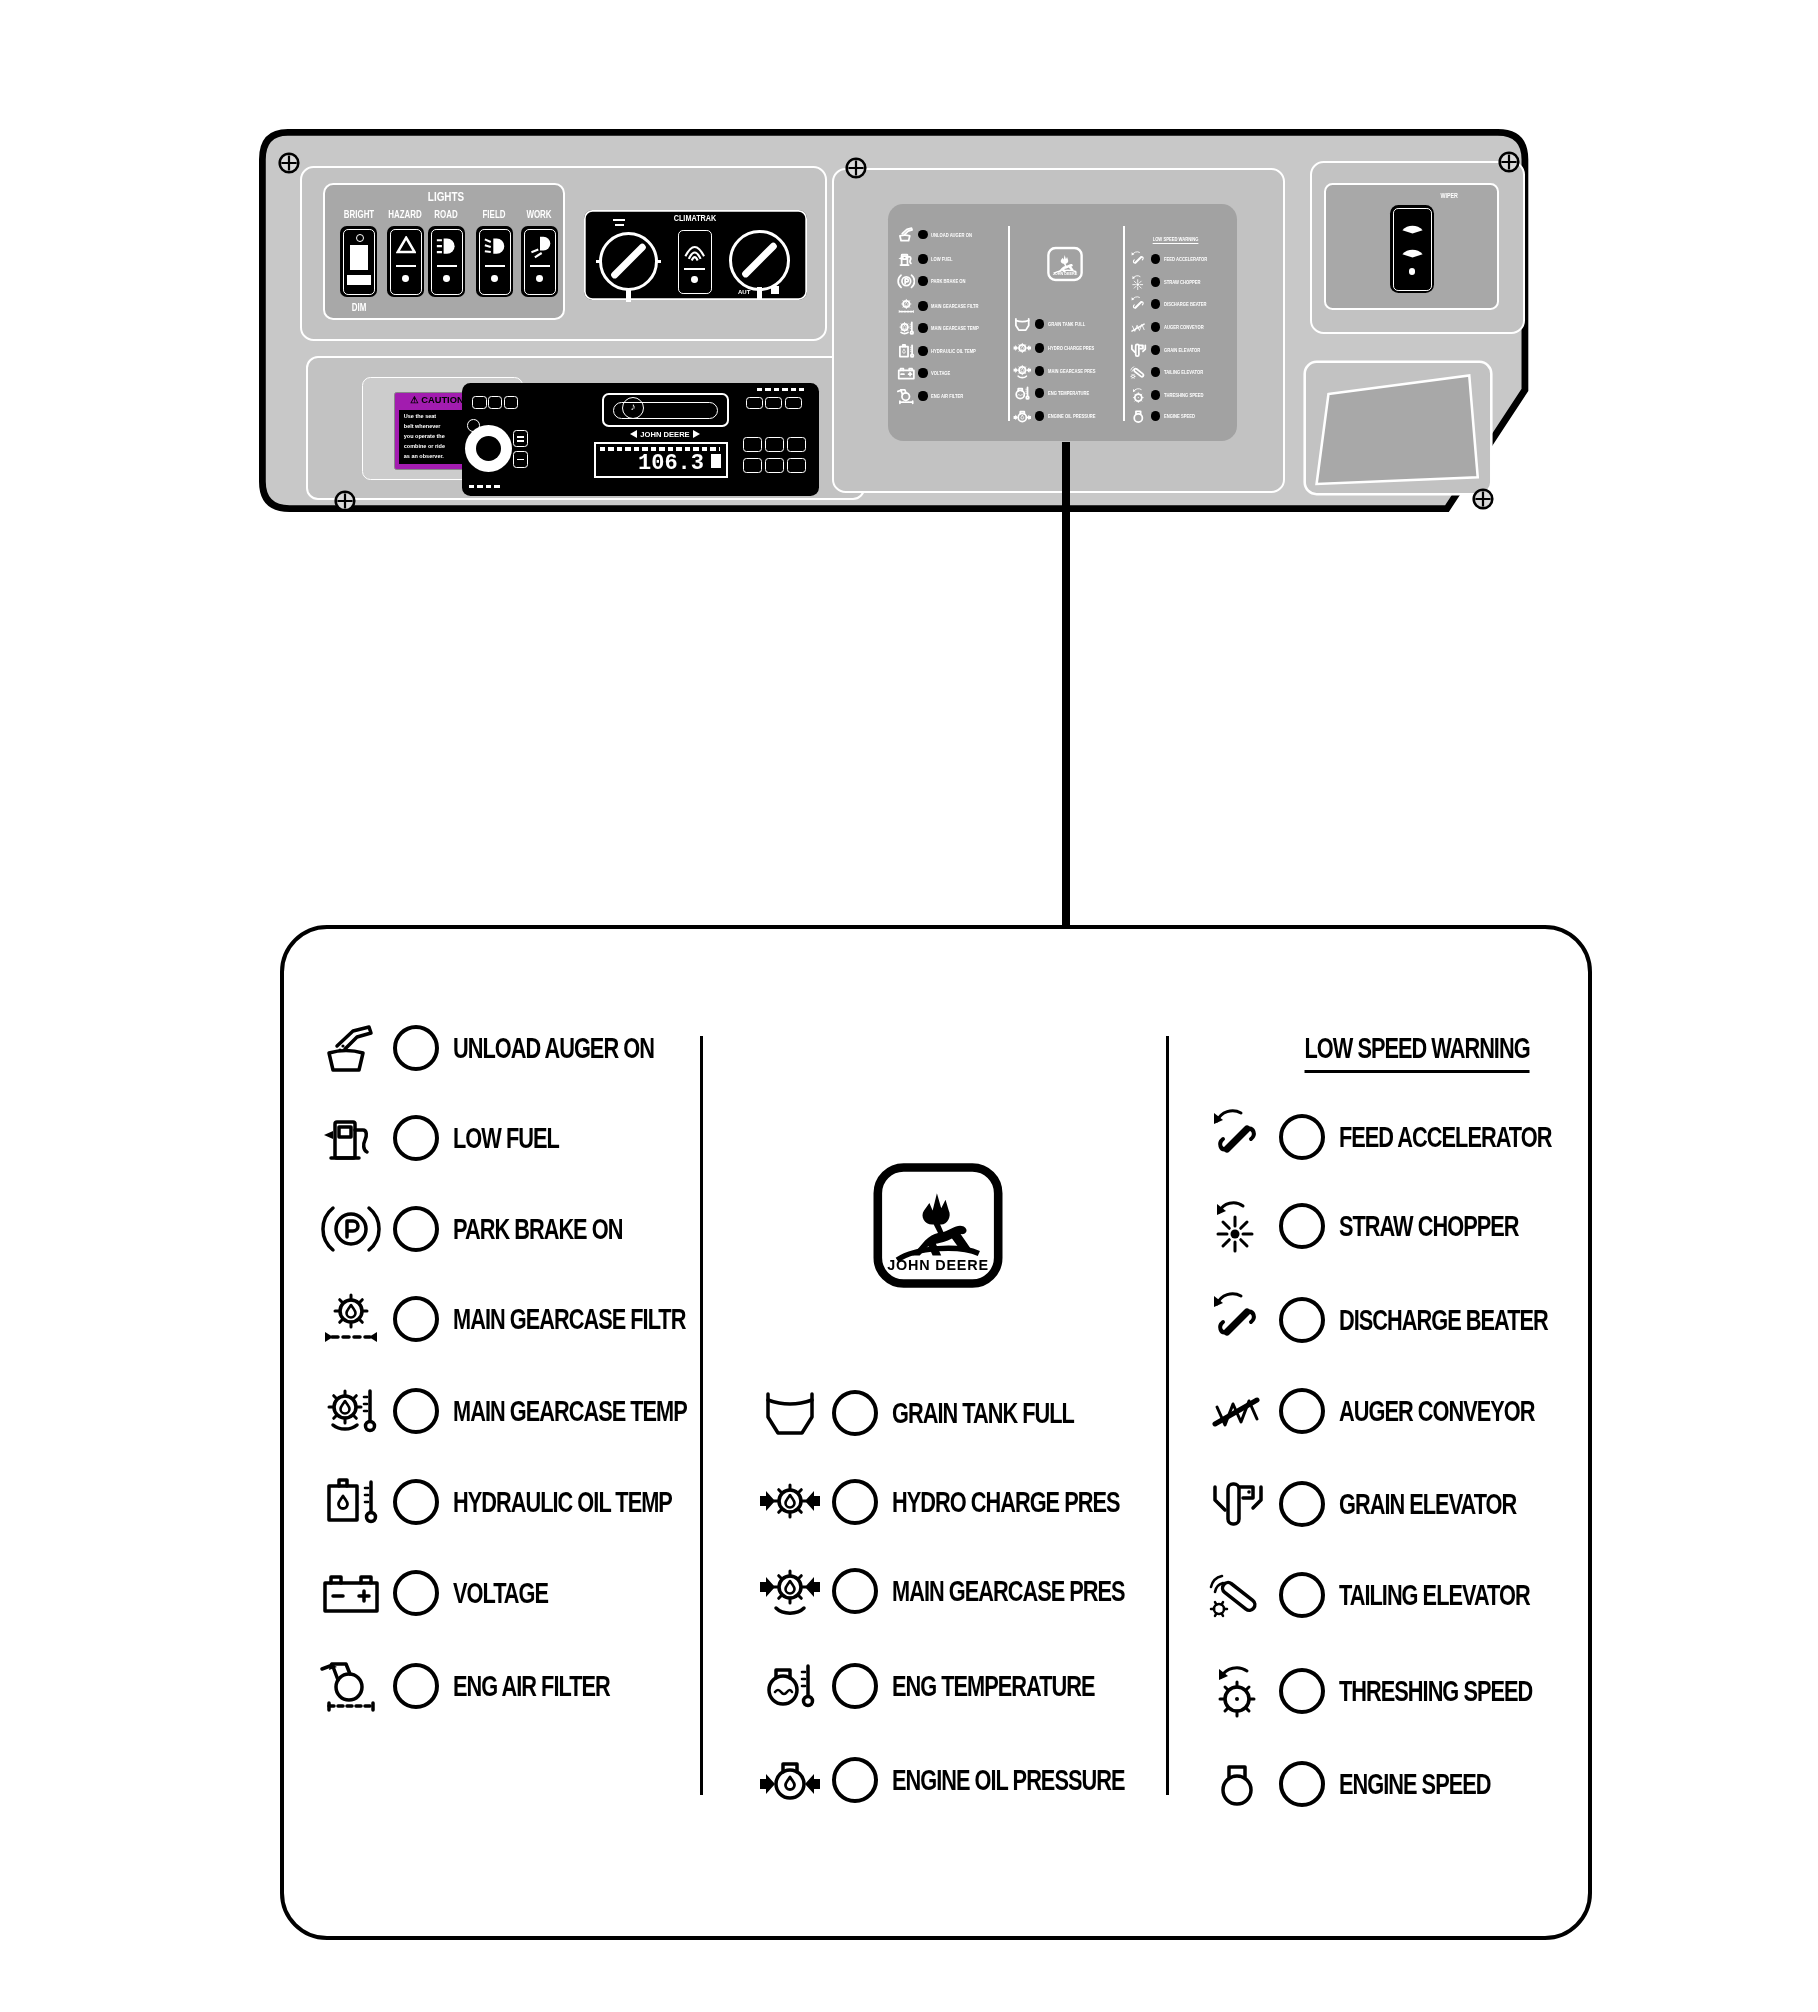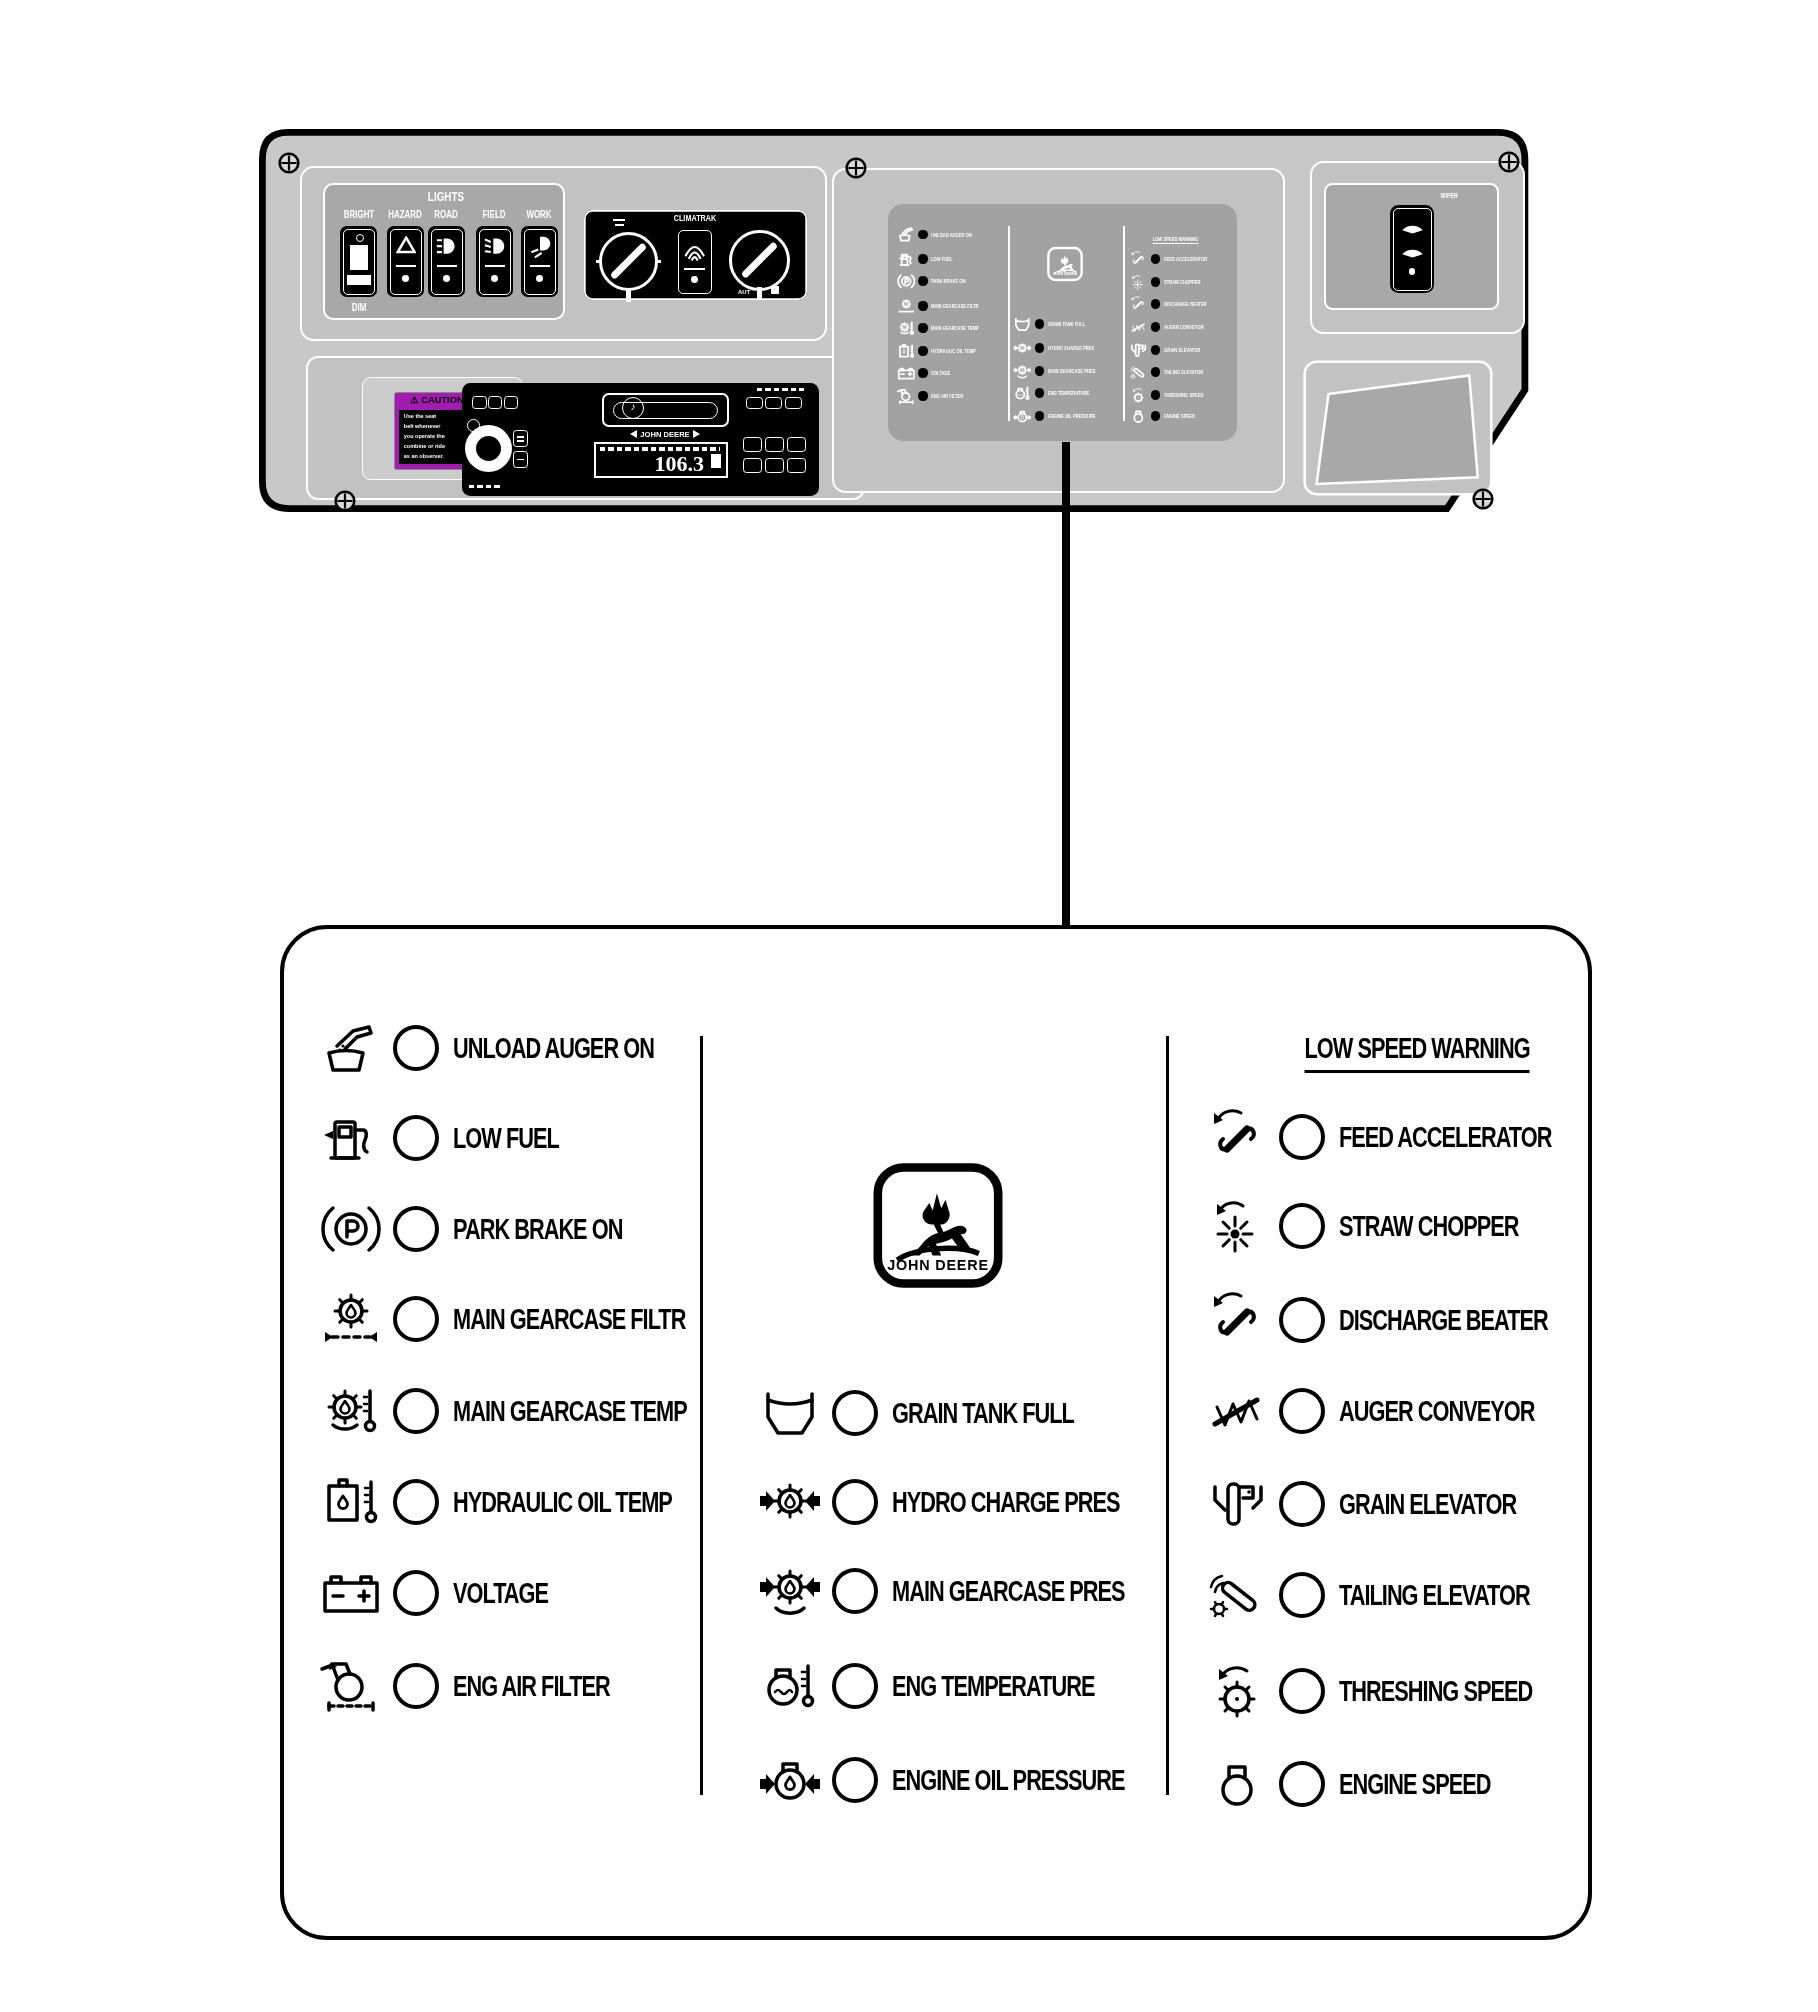--- a/index.html
+++ b/index.html
@@ -334,21 +334,21 @@
       <div class="abs" style="left:140px;top:10.2px;width:127px;height:34px;border:2.5px solid #fff;border-radius:6.8px;box-sizing:border-box">
         <div class="abs" style="left:8.5px;top:6.8px;width:105px;height:17px;border:1.7px solid #fff;border-radius:8.5px;box-sizing:border-box"></div>
       </div>
       <div class="abs" style="left:164px;top:45px;width:78px;height:12px;display:flex;align-items:center;justify-content:center">
         <div style="width:0;height:0;border-top:4.2px solid transparent;border-bottom:4.2px solid transparent;border-right:7.6px solid #fff"></div>
         <span class="wt" style="font-size:7.6px;margin:0 3.4px">JOHN DEERE</span>
         <div style="width:0;height:0;border-top:4.2px solid transparent;border-bottom:4.2px solid transparent;border-left:7.6px solid #fff"></div>
       </div>
       <div class="abs" style="left:132px;top:59px;width:134px;height:36px;border:2.5px solid #fff;box-sizing:border-box;background:#000">
         <div class="dashes" style="left:4.2px;top:3.4px;width:120px"></div>
-        <div class="abs wt" style="right:22px;top:6.8px;font-size:22px;font-family:Liberation Serif, serif">106.3</div>
+        <div class="abs wt" style="right:22px;top:6.8px;font-size:22px;font-family:Liberation Mono, monospace">106.3</div>
         <div class="abs" style="right:5.1px;top:10.2px;width:10.2px;height:13.6px;background:#fff"></div>
       </div>
       <div class="rbtn" style="left:284px;top:13.6px;width:17px;height:12px"></div>
       <div class="rbtn" style="left:303px;top:13.6px;width:17px;height:12px"></div>
       <div class="rbtn" style="left:323px;top:13.6px;width:17px;height:12px"></div>
       <div class="rbtn" style="left:281px;top:54px;width:18.6px;height:15.3px"></div>
       <div class="rbtn" style="left:303px;top:54px;width:18.6px;height:15.3px"></div>
       <div class="rbtn" style="left:325px;top:54px;width:18.6px;height:15.3px"></div>
       <div class="rbtn" style="left:281px;top:75px;width:18.6px;height:15.3px"></div>
       <div class="rbtn" style="left:303px;top:75px;width:18.6px;height:15.3px"></div>

